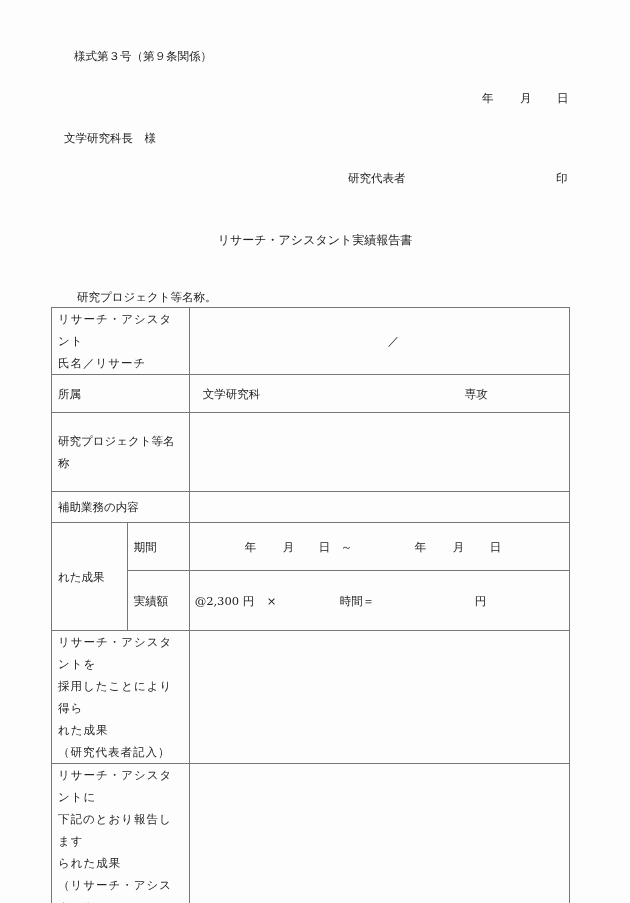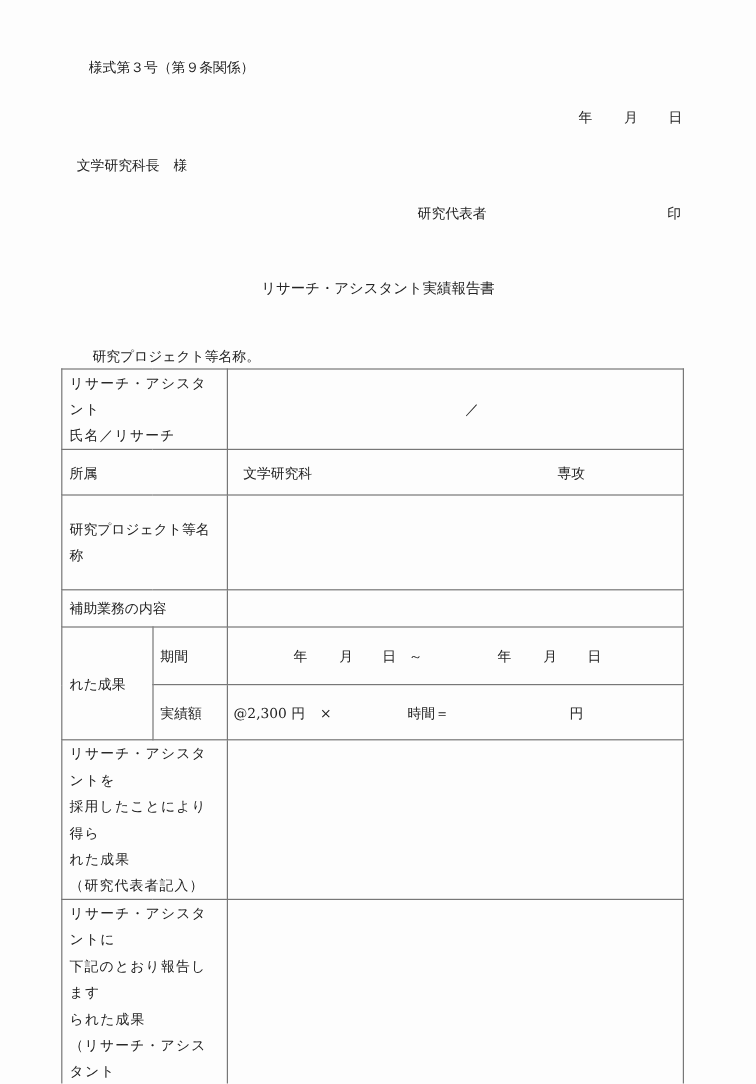--- a/index.html
+++ b/index.html
@@ -89,21 +89,21 @@
       <span class="spaced-span" style="left:55px;top:50%;transform:translateY(-50%);">年</span>
       <span class="spaced-span" style="left:93px;top:50%;transform:translateY(-50%);">月</span>
       <span class="spaced-span" style="left:129px;top:50%;transform:translateY(-50%);">日</span>
       <span class="spaced-span" style="left:151px;top:50%;transform:translateY(-50%);">～</span>
       <span class="spaced-span" style="left:225px;top:50%;transform:translateY(-50%);">年</span>
       <span class="spaced-span" style="left:263px;top:50%;transform:translateY(-50%);">月</span>
       <span class="spaced-span" style="left:300px;top:50%;transform:translateY(-50%);">日</span>
     </td>
   </tr>
 
-  <tr style="height:46px;margin-top:29px;">
+  <tr style="height:60px;margin-top:29px;">
     <td>実績額</td>
     <td class="cell-rel">
       <span class="spaced-span" style="left:5px;top:50%;transform:translateY(-50%);">@2,300 円</span>
       <span class="spaced-span" style="left:77px;top:50%;transform:translateY(-50%);">×</span>
       <span class="spaced-span" style="left:150px;top:50%;transform:translateY(-50%);">時間＝</span>
       <span class="spaced-span" style="left:285px;top:50%;transform:translateY(-50%);">円</span>
     </td>
   </tr>
 
   <tr style="height:122px;">

